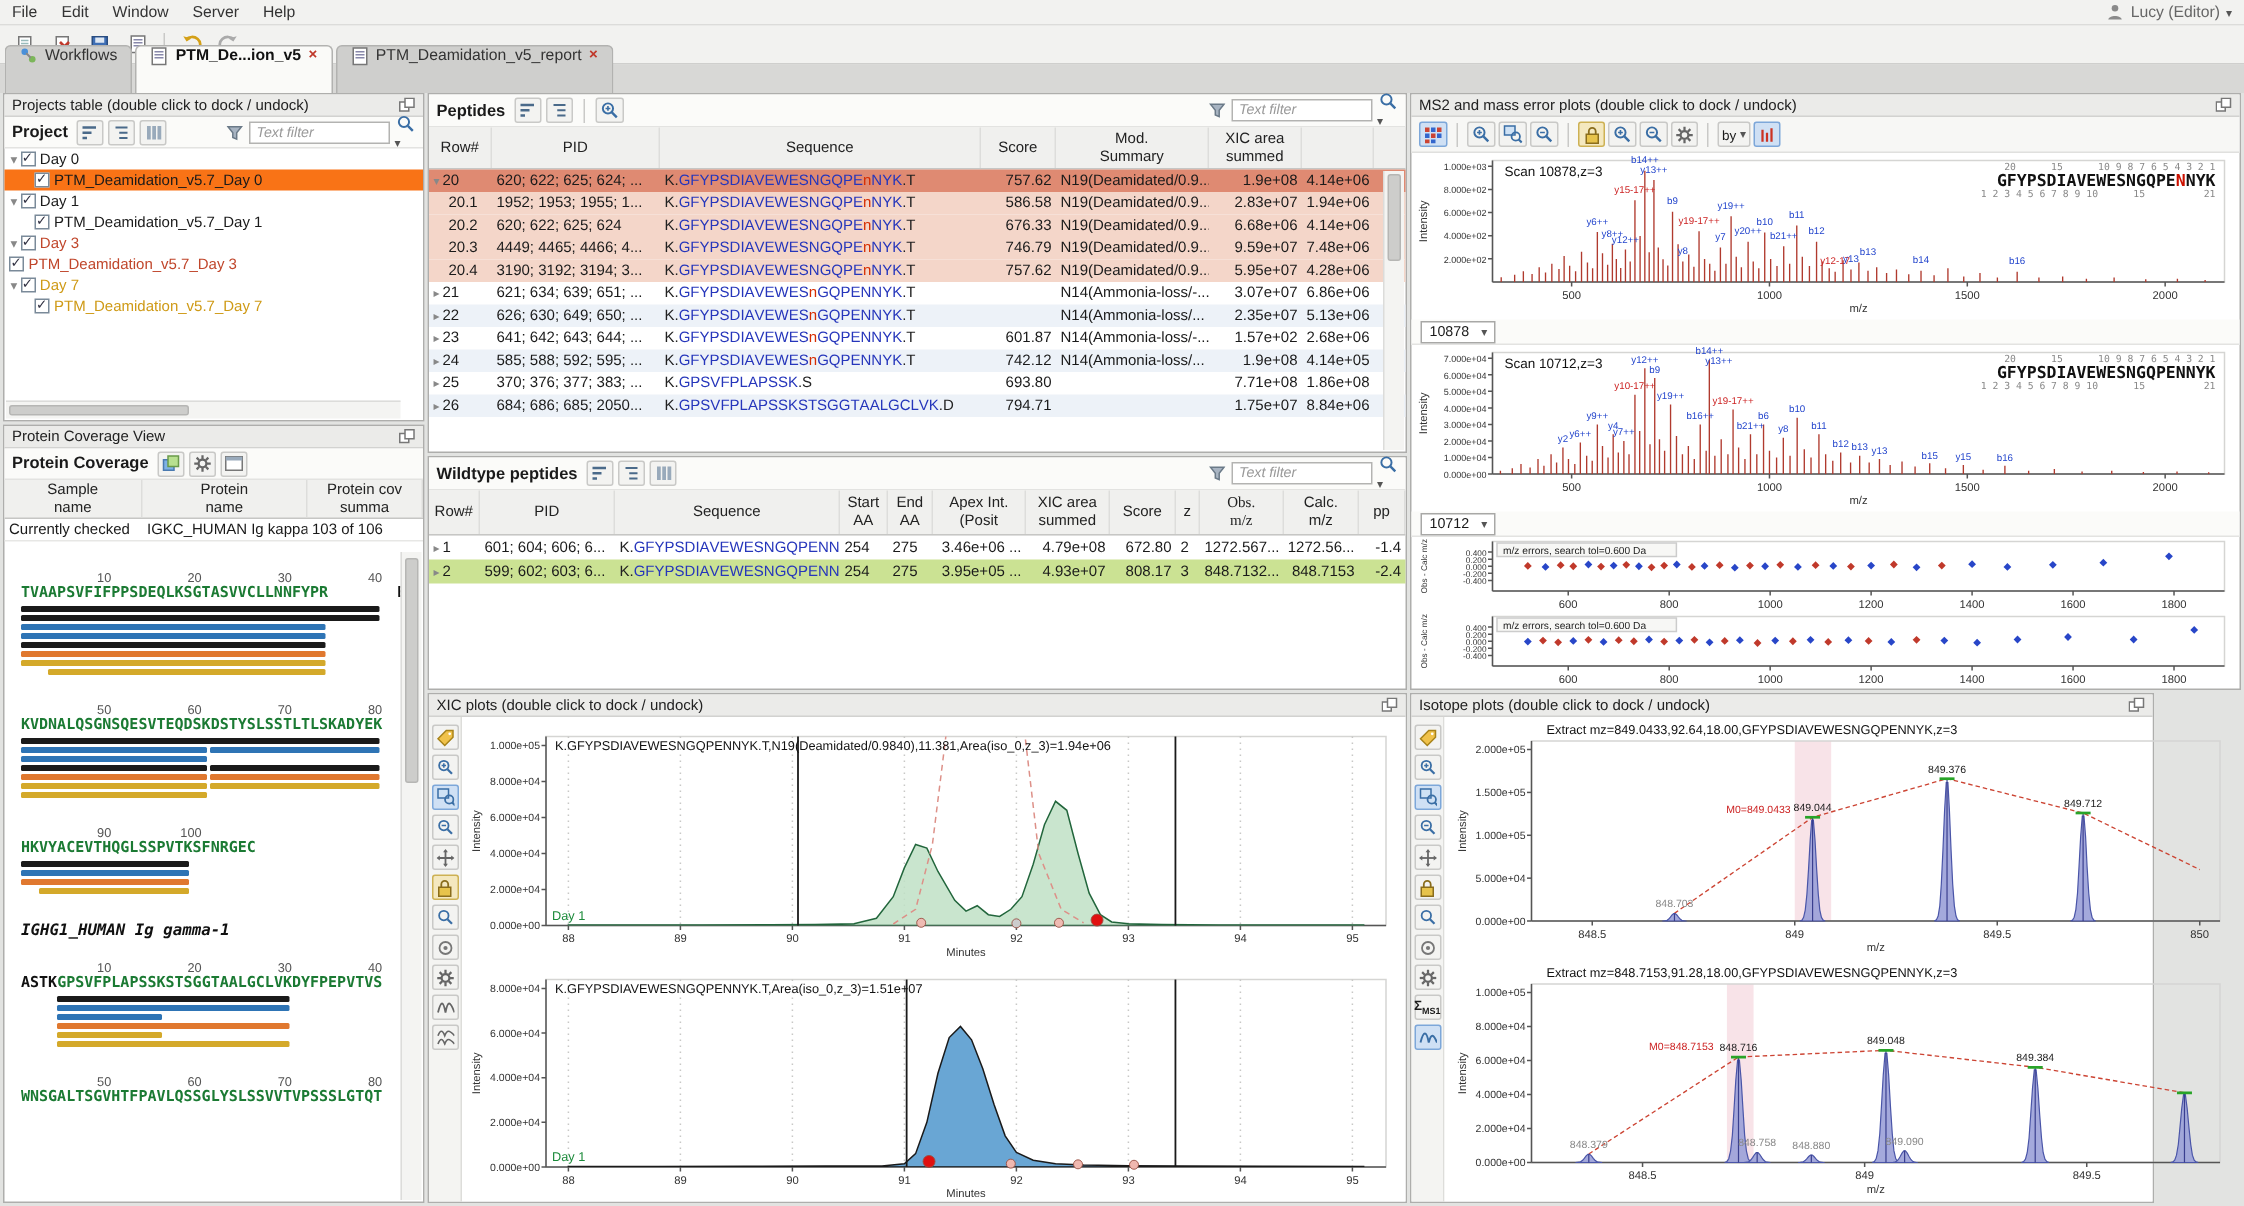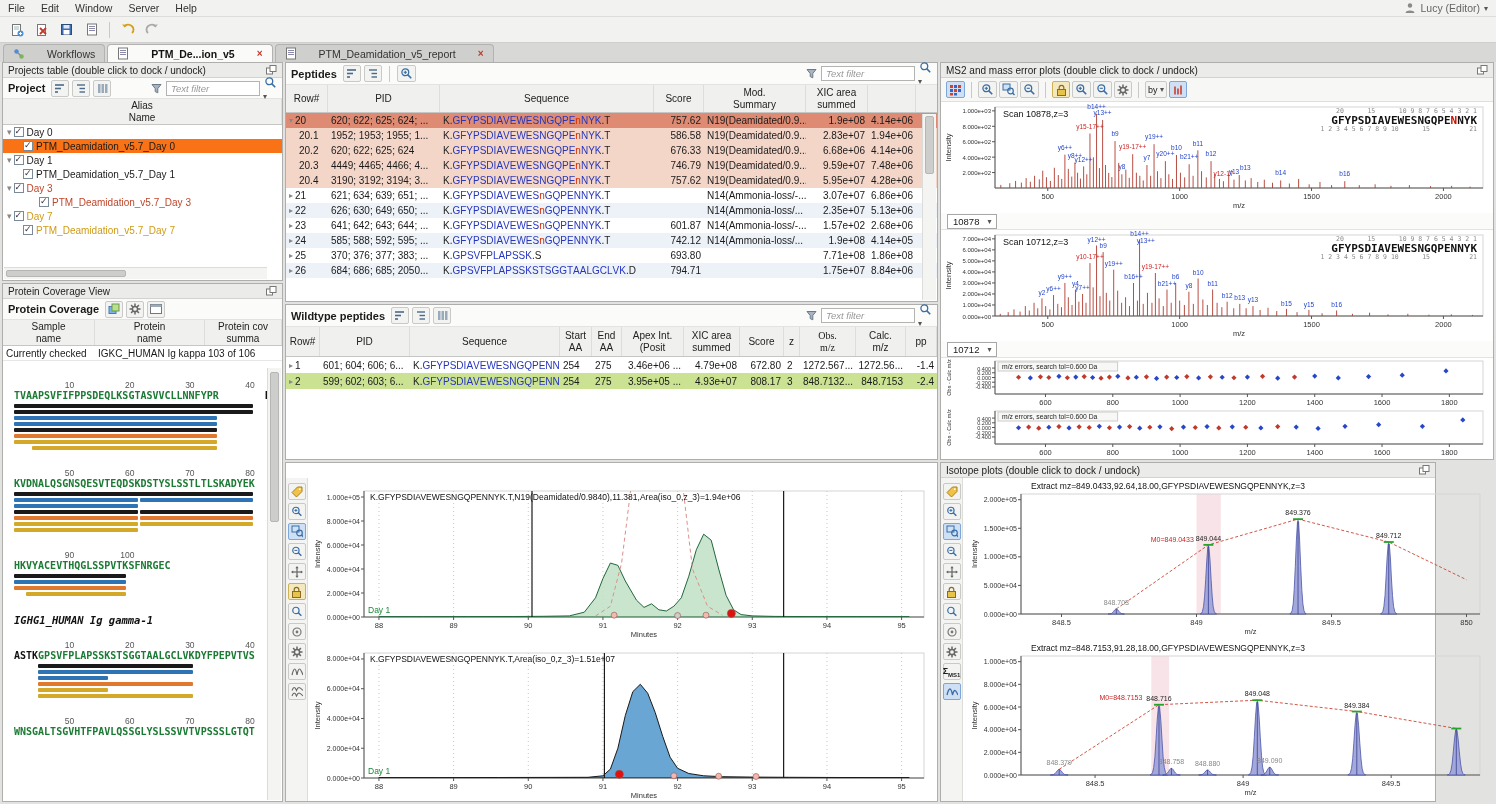--- a/index.html
+++ b/index.html
@@ -7,21 +7,21 @@
 body{font-family:"Liberation Sans",sans-serif;font-size:11px;color:#1a1a1a;background:#e2e3e1;overflow:hidden;position:relative}
 svg{font-family:"Liberation Sans",sans-serif;display:block}
 
 #menubar{position:absolute;left:0;top:0;width:1496px;height:17px;background:#f2f2f0;border-bottom:1px solid #dcdcda;display:flex;align-items:center;padding:0 8px;gap:16px;font-size:10.5px;color:#333}
 #menubar .sp{flex:1}
 #user{display:flex;align-items:center;gap:4px;color:#666}
 #toolbar{position:absolute;left:0;top:17px;width:1496px;height:26px;background:#f2f2f0;border-bottom:1px solid #cfcfcd;display:flex;align-items:center;padding:0 5px;gap:2px}
 .tbtn{width:23px;height:21px;display:flex;align-items:center;justify-content:center;border:1px solid transparent;border-radius:2px}
 .tsep{width:1px;height:16px;background:#c9c9c7;margin:0 4px}
 #tabbar{position:absolute;left:0;top:43px;width:1496px;height:19px;background:#d8d8d6;display:flex;align-items:flex-end;padding-left:3px;gap:2px}
-.tab{height:18px;display:flex;align-items:center;gap:22px;padding:0 9px;background:#cfcfcd;border:1px solid #b2b2b0;border-bottom:none;font-size:10.5px;border-radius:4px 4px 0 0;color:#333}
+.tab{height:32px;display:flex;gap:5px;padding:0 9px;background:#cfcfcd;border:1px solid #b2b2b0;border-bottom:none;font-size:10.5px;border-radius:4px 4px 0 0;color:#333}
 .tab.active{background:#fafaf8;font-weight:bold;color:#111}
 .tab .x{color:#c0392b;font-weight:bold;font-size:10px}
 
 .panel{position:absolute;background:#fff;border:1px solid #aeaeac}
 .phead{height:15px;background:#ebebe9;border-bottom:1px solid #d2d2d0;display:flex;align-items:center;padding:0 5px;font-size:10px;color:#222}
 .phead .sp{flex:1}
 .undock{width:11px;height:10px;display:inline-block}
 .ptool{height:21px;display:flex;align-items:center;gap:3px;padding:0 5px;border-bottom:1px solid #e3e3e1;background:#fbfbf9}
 .ptool b{font-size:11px;margin-right:3px}
 .ibtn{min-width:18px;height:17px;display:flex;align-items:center;justify-content:center;border:1px solid #c9c9c7;background:#f3f3f1;border-radius:2px;font-size:9px;padding:0 2px}
@@ -229,24 +229,20 @@
             <path d="M1 1.5 H10 L6.8 5.5 V9.8 L4.2 8.6 V5.5 Z" fill="#a8b4c2" stroke="#6b7a88"></path>
           </svg>
         </span>
       <input class="txtfilter" placeholder="Text filter" style="">
       <span><svg width="13" height="13" viewBox="0 0 13 13">
             <circle cx="5.3" cy="5.3" r="3.4" fill="none" stroke="#3a6ea5" stroke-width="1.3"></circle>
             <line x1="7.9" y1="7.9" x2="11.2" y2="11.2" stroke="#3a6ea5" stroke-width="1.6"></line>
           </svg><span class="caret" style="margin-left:-1px">▾</span></span>
     </span>
   </div>
-  <div class="thead" style="height:26px">
-      <div class="c" style="flex:1">Alias
-Name</div>
-    </div>
   <div id="ptree" class="ptree">
       <div class="trow" style="padding-left: 4px;">
         <span class="arrowc" style="font-size:9px">▾</span>
         <span class="cb on"></span>
         <span style="color:#1a1a1a">Day 0</span>
       </div>
       <div class="trow sel" style="padding-left: 20px;">
         <span class="cb on"></span>
         <span style="color:#1a1a1a">PTM_Deamidation_v5.7_Day 0</span>
       </div>
@@ -257,21 +253,21 @@
       </div>
       <div class="trow" style="padding-left: 20px;">
         <span class="cb on"></span>
         <span style="color:#1a1a1a">PTM_Deamidation_v5.7_Day 1</span>
       </div>
       <div class="trow" style="padding-left: 4px;">
         <span class="arrowc" style="font-size:9px">▾</span>
         <span class="cb on"></span>
         <span style="color:#c0462b">Day 3</span>
       </div>
-      <div class="trow" style="padding-left: 36px;">
+      <div class="trow" style="padding-left: 3px;">
         <span class="cb on"></span>
         <span style="color:#c0462b">PTM_Deamidation_v5.7_Day 3</span>
       </div>
       <div class="trow" style="padding-left: 4px;">
         <span class="arrowc" style="font-size:9px">▾</span>
         <span class="cb on"></span>
         <span style="color:#cf9a16">Day 7</span>
       </div>
       <div class="trow" style="padding-left: 20px;">
         <span class="cb on"></span>
@@ -1064,20 +1060,30 @@
         <div class="c c7 num">808.17</div>
         <div class="c c8">3</div>
         <div class="c c9 num">848.7132...</div>
         <div class="c c10 num">848.7153</div>
         <div class="c c11 num">-2.4</div>
       </div>
     </div>
 </div>
 
 <div class="panel" id="xic-panel" style="left:285px;top:462px;width:653px;height:340px">
+  <div class="phead">
+      <span>XIC plots (double click to dock / undock)</span>
+      <span class="sp"></span>
+      <span class="undock">
+        <svg width="11" height="10">
+          <rect x="0.5" y="3" width="6" height="6" fill="#fff" stroke="#777"></rect>
+          <rect x="4" y="0.5" width="6" height="6" fill="#fff" stroke="#777"></rect>
+        </svg>
+      </span>
+    </div>
   <div class="strip" id="xicstrip">
       <span class="ibtn" style="width: 18px;">
         <svg width="12" height="12">
           <path d="M1 6.5 L6.5 1 H11 V5.5 L5.5 11 Z" fill="#f0c24a" stroke="#a8831a"></path>
           <circle cx="8.8" cy="3.2" r="0.9" fill="#fff"></circle>
         </svg>
       </span>
       <span class="ibtn" style="width: 18px;">
         <svg width="13" height="13" viewBox="0 0 13 13">
           <circle cx="5.3" cy="5.3" r="3.4" fill="none" stroke="#3a6ea5" stroke-width="1.3"></circle>

